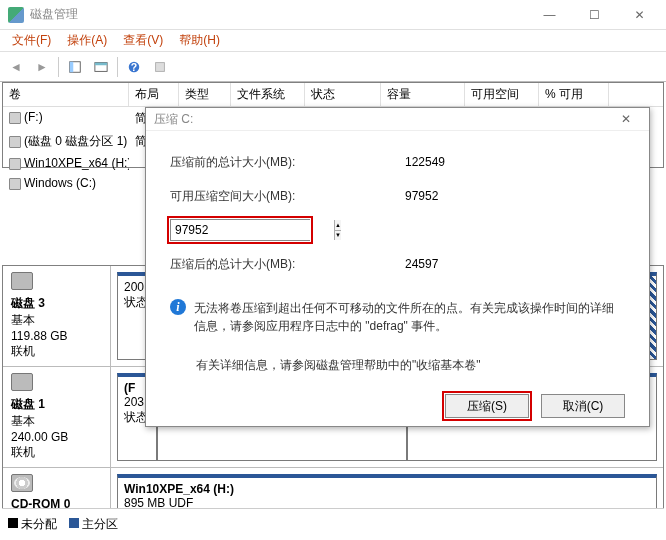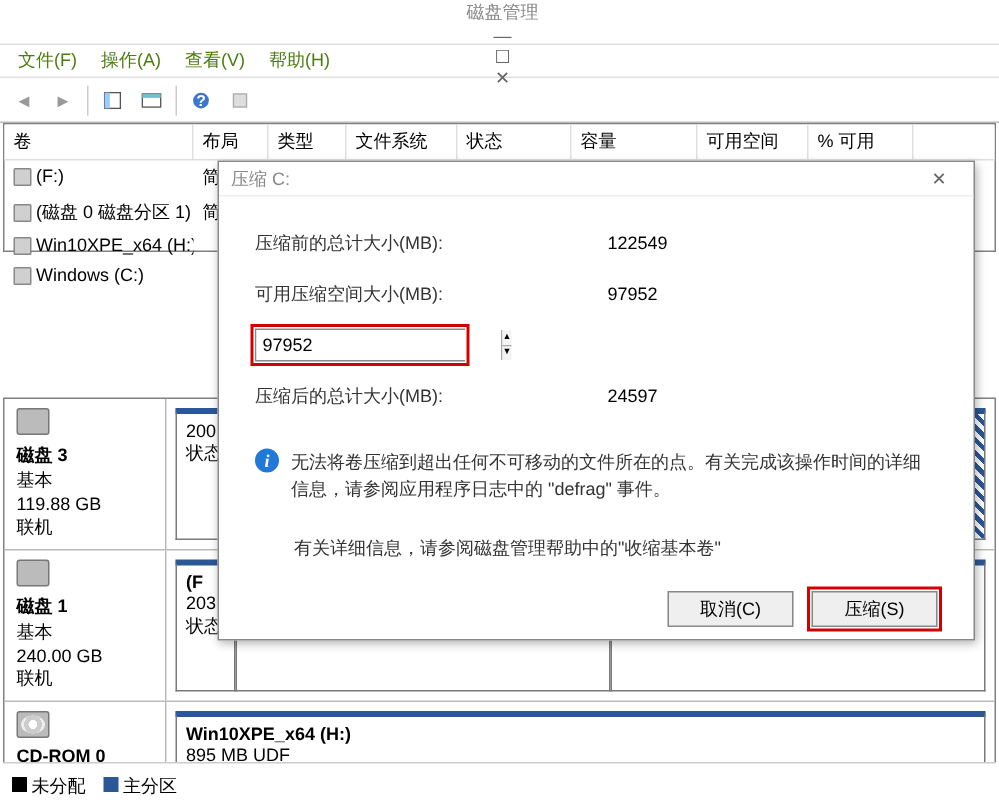--- a/index.html
+++ b/index.html
@@ -1,24 +1,24 @@
 <!DOCTYPE html>
 <html><head>
 <meta charset="utf-8">
 <style>
 * { box-sizing: border-box; margin: 0; padding: 0; font-family: "Microsoft YaHei", "Segoe UI", sans-serif; font-size: 12px; }
 body { background: #fff; width: 666px; height: 540px; overflow: hidden; position: relative; }
 
-.titlebar { height: 30px; display: flex; align-items: center; padding: 0 4px 0 8px; border-bottom: 1px solid #e0e0e0; background: #fff; flex-direction: column; }
+.titlebar { height: 30px; display: flex; align-items: center; padding: 0 4px 0 8px; border-bottom: 1px solid #e0e0e0; background: #fff; }
 .titlebar-icon { width: 16px; height: 16px; margin-right: 6px; background: linear-gradient(135deg,#4a7 0%,#4a7 50%,#69c 50%,#69c 100%); border-radius: 2px; }
 .titlebar-title { flex: 1; color: #888; }
 .winbtn { width: 45px; height: 28px; display: flex; align-items: center; justify-content: center; color: #666; }
 
 .menubar { height: 22px; display: flex; align-items: center; padding: 0 4px; border-bottom: 1px solid #e0e0e0; }
-.menubar span { padding: 2px 8px; color: #4d7c0f; }
+.menubar span { padding: 2px 8px; color: #c2410c; }
 
 .toolbar { height: 30px; display: flex; align-items: center; padding: 0 4px; border-bottom: 1px solid #bbb; gap: 2px; }
 .tbtn { width: 24px; height: 24px; display: flex; align-items: center; justify-content: center; color: #999; }
 .tbtn.enabled { color: #333; }
 .tdiv { width: 1px; height: 20px; background: #ccc; margin: 0 2px; }
 
 .table-header { display: flex; background: #fff; border-bottom: 1px solid #ddd; }
 .table-header div, .table-row div { padding: 3px 6px; white-space: nowrap; overflow: hidden; }
 .th { border-right: 1px solid #e0e0e0; }
 .col-vol { width: 126px; } .col-lay { width: 50px; } .col-type { width: 52px; } .col-fs { width: 74px; } .col-stat { width: 76px; } .col-cap { width: 84px; } .col-free { width: 74px; } .col-pct { width: 70px; }
@@ -253,16 +253,16 @@
       <label>压缩后的总计大小(MB):</label>
       <div class="form-val ro-field">24597</div>
     </div>
     <div class="info-row">
       <div class="info-icon">i</div>
       <div class="info-text">无法将卷压缩到超出任何不可移动的文件所在的点。有关完成该操作时间的详细信息，请参阅应用程序日志中的 "defrag" 事件。</div>
     </div>
     <div class="help-link">有关详细信息，请参阅磁盘管理帮助中的"收缩基本卷"</div>
   </div>
   <div class="btn-row">
+    <div class="btn hi">压缩(S)</div>
     <div class="btn">取消(C)</div>
-    <div class="btn hi">压缩(S)</div>
   </div>
 </div>
 
 </body></html>

